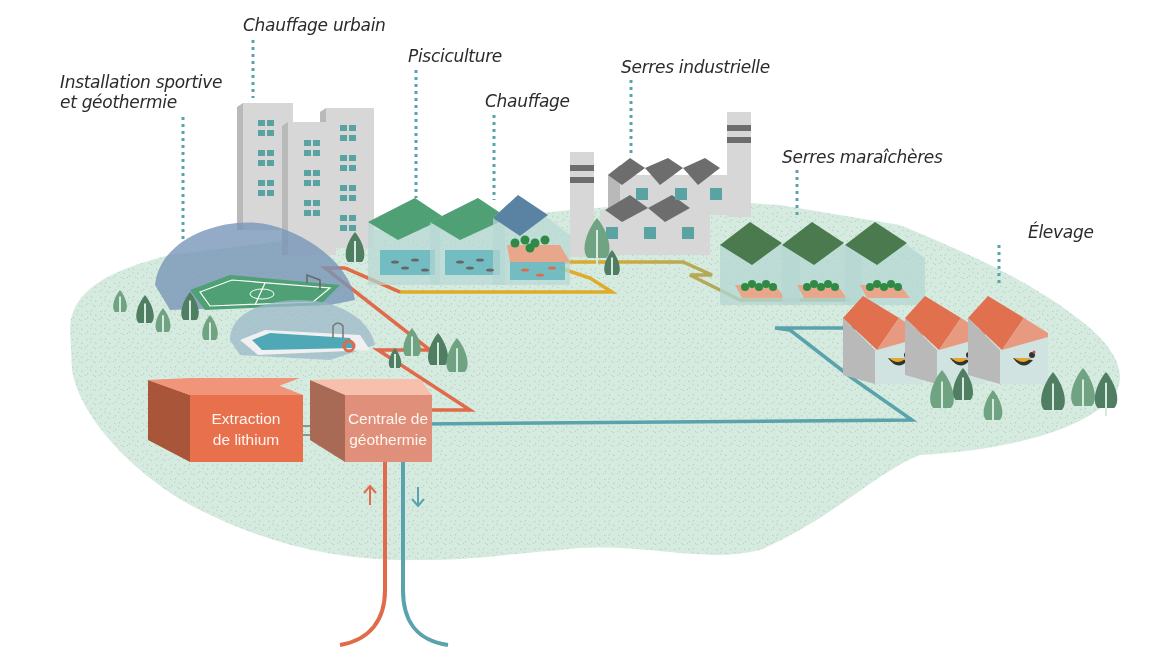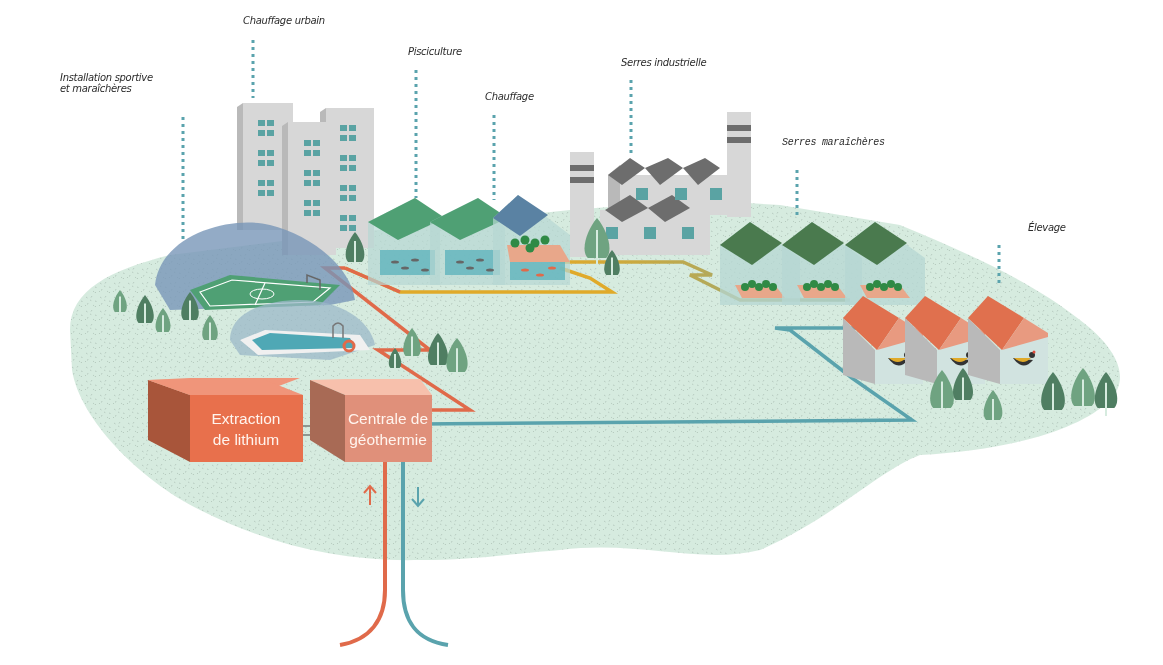--- a/index.html
+++ b/index.html
@@ -1,18 +1,18 @@
 <!DOCTYPE html>
 <html><head>
 <meta charset="utf-8">
 <style>
   html, body { margin: 0; padding: 0; background: #ffffff; }
   body { width: 1163px; height: 665px; position: relative; overflow: hidden; font-family: "Liberation Sans", sans-serif; }
   #scene { position: absolute; left: 0; top: 0; width: 1163px; height: 665px; }
-  .label { position: absolute; font-family: "DejaVu Sans", sans-serif; font-style: italic; font-size: 10px; color: #2b2b2b; white-space: nowrap; letter-spacing: -0.3px; }
+  .label { position: absolute; font-family: "DejaVu Sans", sans-serif; font-style: italic; font-size: 17px; color: #2b2b2b; white-space: nowrap; letter-spacing: -0.3px; }
   .label.right { }
   .box-text { font-family: "Liberation Sans", sans-serif; font-size: 15.5px; fill: #fff4ee; }
 </style>
 </head>
 <body>
 
 <svg id="scene" viewBox="0 0 1163 665" xmlns="http://www.w3.org/2000/svg">
   <defs>
     <pattern id="speckle" width="14" height="14" patternUnits="userSpaceOnUse">
       <rect width="14" height="14" fill="#d6ebdf"></rect>
@@ -346,20 +346,20 @@
     <polyline points="364,493 370,486 376,493" fill="none" stroke="#e06a4a" stroke-width="2"></polyline>
   </g>
   <g>
     <line x1="418" y1="487" x2="418" y2="505" stroke="#5aa3ad" stroke-width="2"></line>
     <polyline points="412,499 418,506 424,499" fill="none" stroke="#5aa3ad" stroke-width="2"></polyline>
   </g>
 </svg>
 
 <div class="label right" style="left:60px; top:72px; width:136px;">
   <div>Installation sportive</div>
-  <div>et maraîchères</div>
+  <div>et géothermie</div>
 </div>
 <div class="label" style="left:243px; top:15px;">Chauffage urbain</div>
 <div class="label" style="left:408px; top:46px;">Pisciculture</div>
 <div class="label" style="left:485px; top:91px;">Chauffage</div>
 <div class="label" style="left:621px; top:57px;">Serres industrielle</div>
-<div class="label" style="left:782px; top:137px;font-family:Liberation Mono, monospace;">Serres maraîchères</div>
+<div class="label" style="left:782px; top:147px;">Serres maraîchères</div>
 <div class="label" style="left:1028px; top:222px;">Élevage</div>
 
 </body></html>

